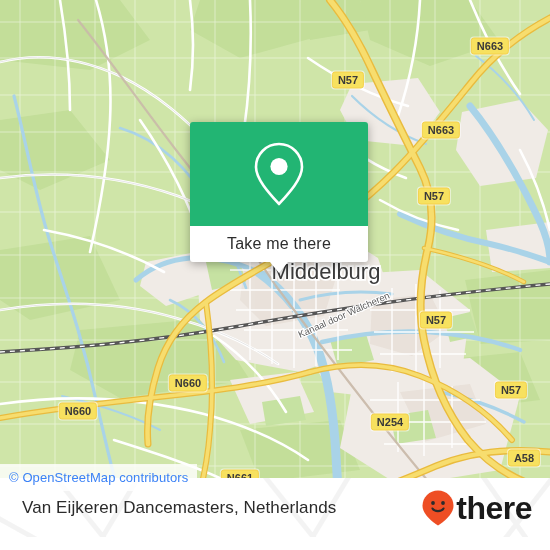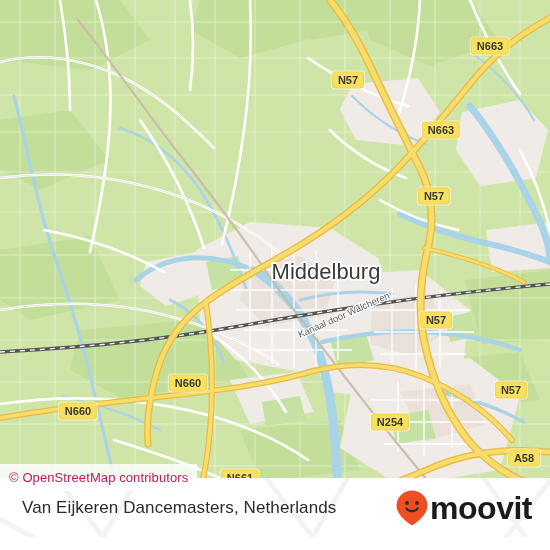--- a/index.html
+++ b/index.html
@@ -34,21 +34,21 @@
   #attribution {
     position:absolute;
     left:0;
     top:464px;
     height:27px;
     display:flex;
     align-items:center;
     padding:0 9px;
     background:rgba(255,255,255,0.80);
     font-size:13px;
-    color:#be185d;
+    color:#3b82f6;
     letter-spacing:.1px;
     white-space:nowrap;
     z-index:14;
   }
 
   
   #popup {
     position:absolute;
     left:190px;
     top:122px;
@@ -294,35 +294,47 @@
         <div style="position: absolute; left: 511px; top: 390px; transform: translate(-50%, -50%); background: rgb(247, 225, 95); border: 1.6px solid rgb(245, 209, 75); border-radius: 3px; padding: 1px 5px; font: bold 11px / 13px &quot;Liberation Sans&quot;, sans-serif; color: rgb(58, 58, 58); white-space: nowrap; box-shadow: rgba(255, 255, 255, 0.55) 0px 0px 0px 1px;">N57</div>
         <div style="position: absolute; left: 524px; top: 458px; transform: translate(-50%, -50%); background: rgb(247, 225, 95); border: 1.6px solid rgb(245, 209, 75); border-radius: 3px; padding: 1px 5px; font: bold 11px / 13px &quot;Liberation Sans&quot;, sans-serif; color: rgb(58, 58, 58); white-space: nowrap; box-shadow: rgba(255, 255, 255, 0.55) 0px 0px 0px 1px;">A58</div>
         <div style="position: absolute; left: 240px; top: 478px; transform: translate(-50%, -50%); background: rgb(247, 225, 95); border: 1.6px solid rgb(245, 209, 75); border-radius: 3px; padding: 1px 5px; font: bold 11px / 13px &quot;Liberation Sans&quot;, sans-serif; color: rgb(58, 58, 58); white-space: nowrap; box-shadow: rgba(255, 255, 255, 0.55) 0px 0px 0px 1px;">N661</div>
       </div>
   </div>
 
   <div id="attribution">
     <span>© OpenStreetMap contributors</span>
   </div>
 
+  <div id="popup">
+    <div id="popup-head">
+      <svg width="56" height="68" viewBox="0 0 56 68">
+        <path d="M28 4 C15.3 4 5 14.3 5 27 C5 39 18 53 28 64 C38 53 51 39 51 27 C51 14.3 40.7 4 28 4 Z" fill="none" stroke="#ffffff" stroke-width="2.6" stroke-linejoin="round"></path>
+        <circle cx="28" cy="26.5" r="8.6" fill="#ffffff"></circle>
+      </svg>
+    </div>
+    <div id="popup-foot">
+      <span>Take me there</span>
+    </div>
+    <div id="popup-tail"></div>
+  </div>
 
   <div id="footer">
     <svg id="footer-watermark" viewBox="0 0 550 59">
       <g stroke="#e9e9e9" stroke-width="5" fill="none">
         <path d="M40 -20 L120 80 M150 -20 L90 80 M250 -20 L330 80 M360 -20 L300 80
                  M470 -20 L540 80 M560 -10 L490 80 M-20 30 L70 80"></path>
       </g>
     </svg>
 
     <div id="footer-title">Van Eijkeren Dancemasters, Netherlands</div>
 
     <div id="brand">
       <svg width="34" height="38" viewBox="0 0 34 38">
         <path d="M17 1.5 C8.4 1.5 1.5 8.3 1.5 16.7 C1.5 25 10.5 32.3 17 36.5 C23.5 32.3 32.5 25 32.5 16.7 C32.5 8.3 25.6 1.5 17 1.5 Z" fill="#ee4e24"></path>
         <circle cx="12" cy="14" r="1.9" fill="#2b2b2b"></circle>
         <circle cx="22" cy="14" r="1.9" fill="#2b2b2b"></circle>
         <path d="M11.5 19.5 C13.5 23 20.5 23 22.5 19.5" fill="none" stroke="#2b2b2b" stroke-width="2.1" stroke-linecap="round"></path>
       </svg>
-      <span id="brand-word">moovit</span>
+      <span id="brand-word">there</span>
     </div>
   </div>
 
 </div>
 
 </body></html>

